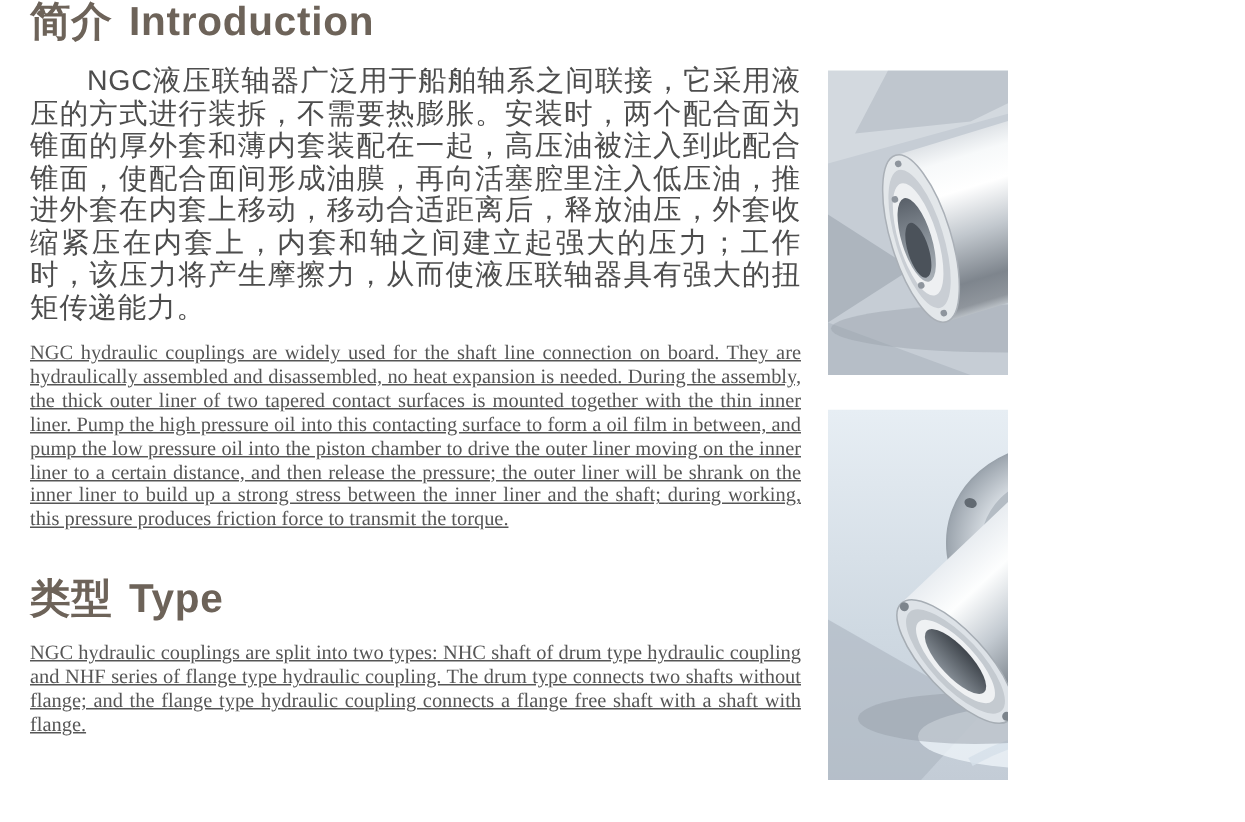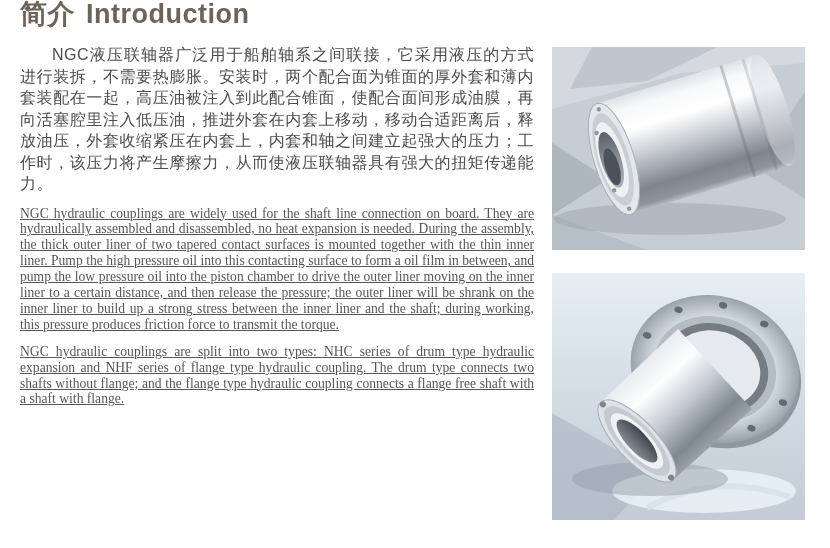--- a/index.html
+++ b/index.html
@@ -1,29 +1,29 @@
 <!DOCTYPE html>
 <html><head>
 <meta charset="utf-8">
 <style>
   html,body { margin:0; padding:0; background:#ffffff; }
   .page {
-    position:relative; width:830px; height:548px; background:#ffffff;
+    position:relative; width:672px; height:548px; background:#ffffff;
     overflow:hidden; font-family:"Liberation Sans", sans-serif;
   }
   .text-col { position:absolute; left:20px; top:-2px; width:514px; }
   .heading {
     margin:0; font-size:27px; font-weight:bold; color:#6d6359;
     line-height:33px; letter-spacing:0.5px;
     font-family:"Liberation Sans", sans-serif;
   }
   .heading .en { margin-left:11px; }
   .heading-type { margin-top:29px; }
   .zh-para {
-    margin:13px 0 0 0; font-size:16px; line-height:21.5px; color:#4d4d4d;
+    margin:13px 0 0 0; font-size:19px; line-height:21.5px; color:#4d4d4d;
     text-align:justify; text-indent:2em; letter-spacing:0.5px;
   }
   .en-para {
     margin:11px 0 0 0; font-family:"Liberation Serif", serif;
     font-size:13.6px; line-height:15.9px; color:#565656; text-align:justify;text-decoration:underline;
   }
   .figures { position:absolute; left:552px; top:47px; width:253px; }
   .fig { display:block; }
   .fig1 { width:253px; height:203px; }
   .fig2 { width:253px; height:247px; margin-top:23px; }
@@ -36,23 +36,26 @@
   <div class="text-col">
 
     <h1 class="heading">
       <span>简介</span><span class="en">Introduction</span>
     </h1>
 
     <p class="zh-para">NGC液压联轴器广泛用于船舶轴系之间联接，它采用液压的方式进行装拆，不需要热膨胀。安装时，两个配合面为锥面的厚外套和薄内套装配在一起，高压油被注入到此配合锥面，使配合面间形成油膜，再向活塞腔里注入低压油，推进外套在内套上移动，移动合适距离后，释放油压，外套收缩紧压在内套上，内套和轴之间建立起强大的压力；工作时，该压力将产生摩擦力，从而使液压联轴器具有强大的扭矩传递能力。</p>
 
     <p class="en-para">NGC hydraulic couplings are widely used for the shaft line connection on board. They are hydraulically assembled and disassembled, no heat expansion is needed. During the assembly, the thick outer liner of two tapered contact surfaces is mounted together with the thin inner liner. Pump the high pressure oil into this contacting surface to form a oil film in between, and pump the low pressure oil into the piston chamber to drive the outer liner moving on the inner liner to a certain distance, and then release the pressure; the outer liner will be shrank on the inner liner to build up a strong stress between the inner liner and the shaft; during working, this pressure produces friction force to transmit the torque.</p>
 
+    <h1 class="heading heading-type">
+      <span>类型</span><span class="en">Type</span>
+    </h1>
 
 
-    <p class="en-para">NGC hydraulic couplings are split into two types: NHC series of drum type hydraulic expansion and NHF series of flange type hydraulic coupling. The drum type connects two shafts without flange; and the flange type hydraulic coupling connects a flange free shaft with a shaft with flange.</p>
+    <p class="en-para">NGC hydraulic couplings are split into two types: NHC shaft of drum type hydraulic coupling and NHF series of flange type hydraulic coupling. The drum type connects two shafts without flange; and the flange type hydraulic coupling connects a flange free shaft with a shaft with flange.</p>
 
   </div>
 
   <div class="figures">
 
     <svg class="fig fig1" viewBox="0 0 253 203" role="img">
       <defs>
         <linearGradient id="m1" x1="0" y1="0" x2="0" y2="1">
           <stop offset="0" stop-color="#dfe3e7"></stop>
           <stop offset="0.12" stop-color="#f7f9fa"></stop>

